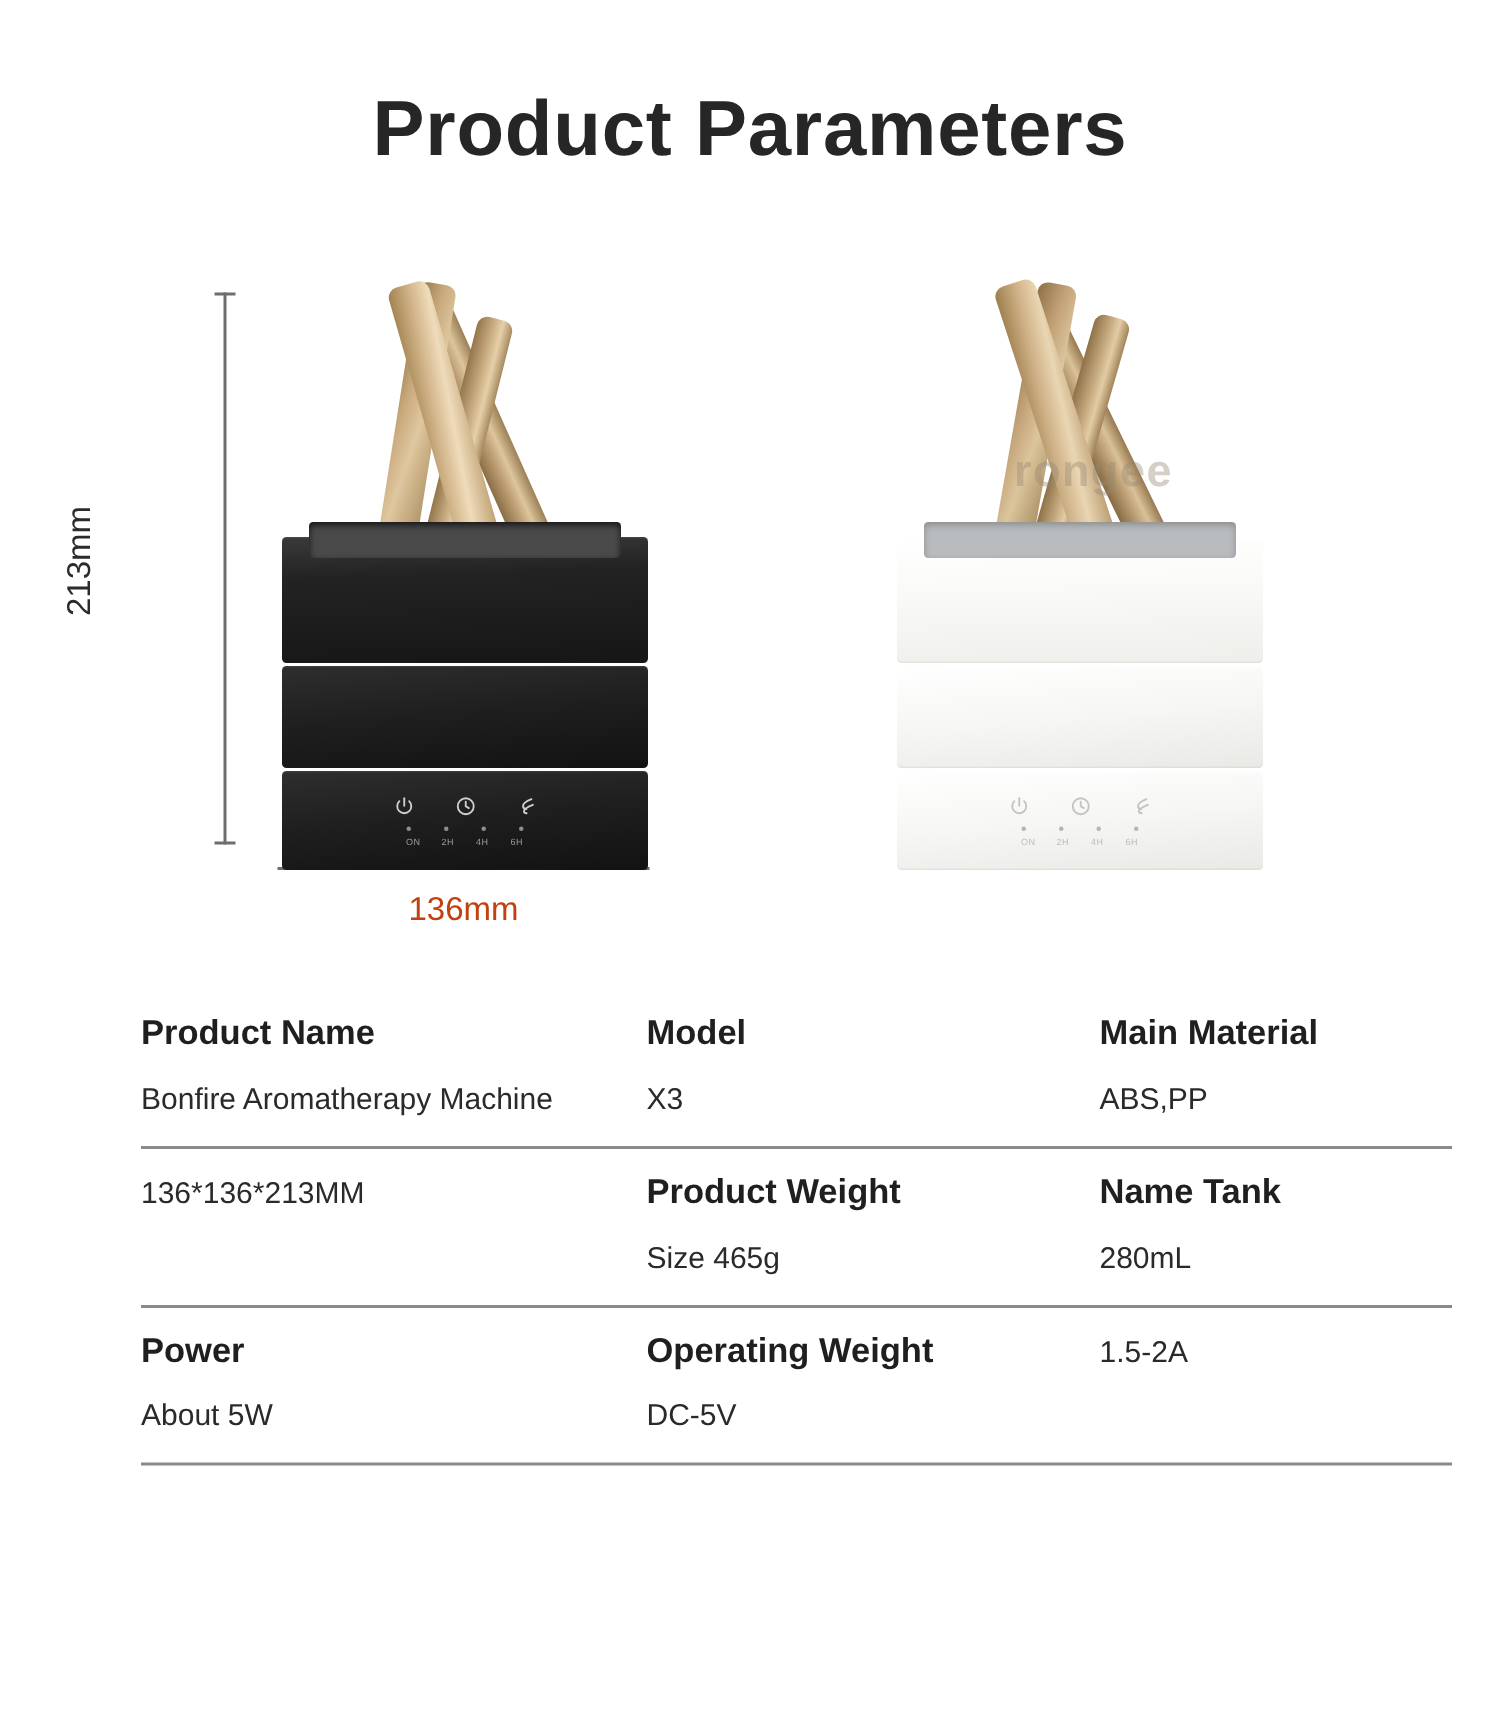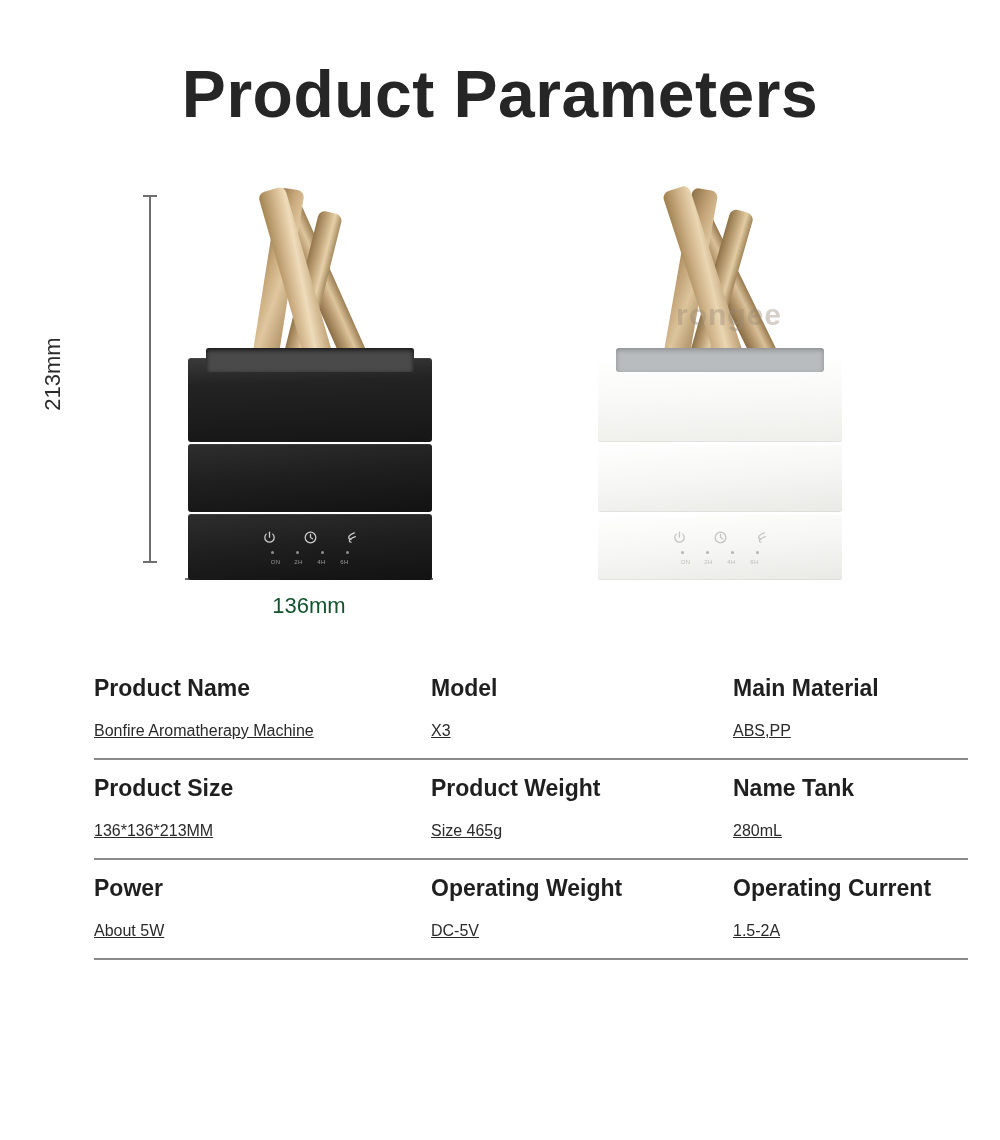--- a/index.html
+++ b/index.html
@@ -17,21 +17,21 @@
     overflow: hidden;
   }
 
   
   .page-title {
     position: absolute;
     top: 56px;
     left: 0;
     width: 1000px;
     text-align: center;
-    font-size: 66px;
+    font-size: 52px;
     font-weight: bold;
     letter-spacing: 0.5px;
     color: #262626;
   }
 
   
   .stage {
     position: absolute;
     top: 175px;
     left: 0;
@@ -80,21 +80,21 @@
     height: 2px;
     background: #6e6e6e;
   }
   .dim-hlabel {
     position: absolute;
     left: 185px;
     top: 418px;
     width: 248px;
     text-align: center;
     font-size: 22px;
-    color: #14532d;
+    color: #c2410c;
   }
 
   
   .unit {
     position: absolute;
     width: 264px;
     height: 400px;
   }
   .unit-black { left: 178px; top: 5px; }
   .unit-white { left: 588px; top: 5px; }
@@ -279,25 +279,24 @@
     grid-template-columns: 337px 302px 235px;
   }
   .spec-label {
     font-size: 23px;
     font-weight: bold;
     color: #1f1f1f;
     line-height: 1.25;
     padding-bottom: 14px;
   }
   .spec-value {
-    font-size: 16px;
+    font-size: 20px;
     font-weight: normal;
     color: #2a2a2a;
     line-height: 1.45;
-    text-decoration: underline;
   }
   .cell { padding-right: 14px; }
   .cell-value-pad { padding-top: 2px; }
 </style>
 </head>
 <body>
 
 <div class="page-title">Product Parameters</div>
 
 <div class="stage">
@@ -423,21 +422,20 @@
       <div class="cell">
         <div class="spec-label">Main Material</div>
         <div class="spec-value cell-value-pad">ABS,PP</div>
       </div>
     </div>
   </div>
 
   <div class="spec-row">
     <div class="spec-cells">
       <div class="cell">
-        <div class="spec-label">Product Size</div>
         <div class="spec-value cell-value-pad">136*136*213MM</div>
       </div>
       <div class="cell">
         <div class="spec-label">Product Weight</div>
         <div class="spec-value cell-value-pad">Size 465g</div>
       </div>
       <div class="cell">
         <div class="spec-label">Name Tank</div>
         <div class="spec-value cell-value-pad">280mL</div>
       </div>
@@ -448,19 +446,18 @@
     <div class="spec-cells">
       <div class="cell">
         <div class="spec-label">Power</div>
         <div class="spec-value cell-value-pad">About 5W</div>
       </div>
       <div class="cell">
         <div class="spec-label">Operating Weight</div>
         <div class="spec-value cell-value-pad">DC-5V</div>
       </div>
       <div class="cell">
-        <div class="spec-label">Operating Current</div>
         <div class="spec-value cell-value-pad">1.5-2A</div>
       </div>
     </div>
   </div>
 
 </div>
 
 </body></html>

